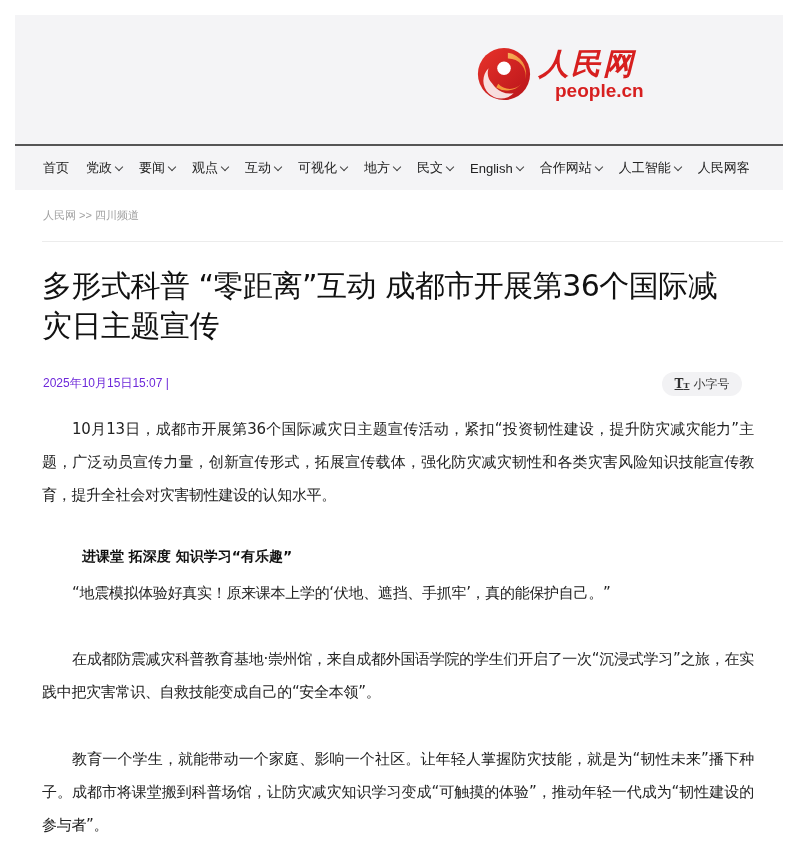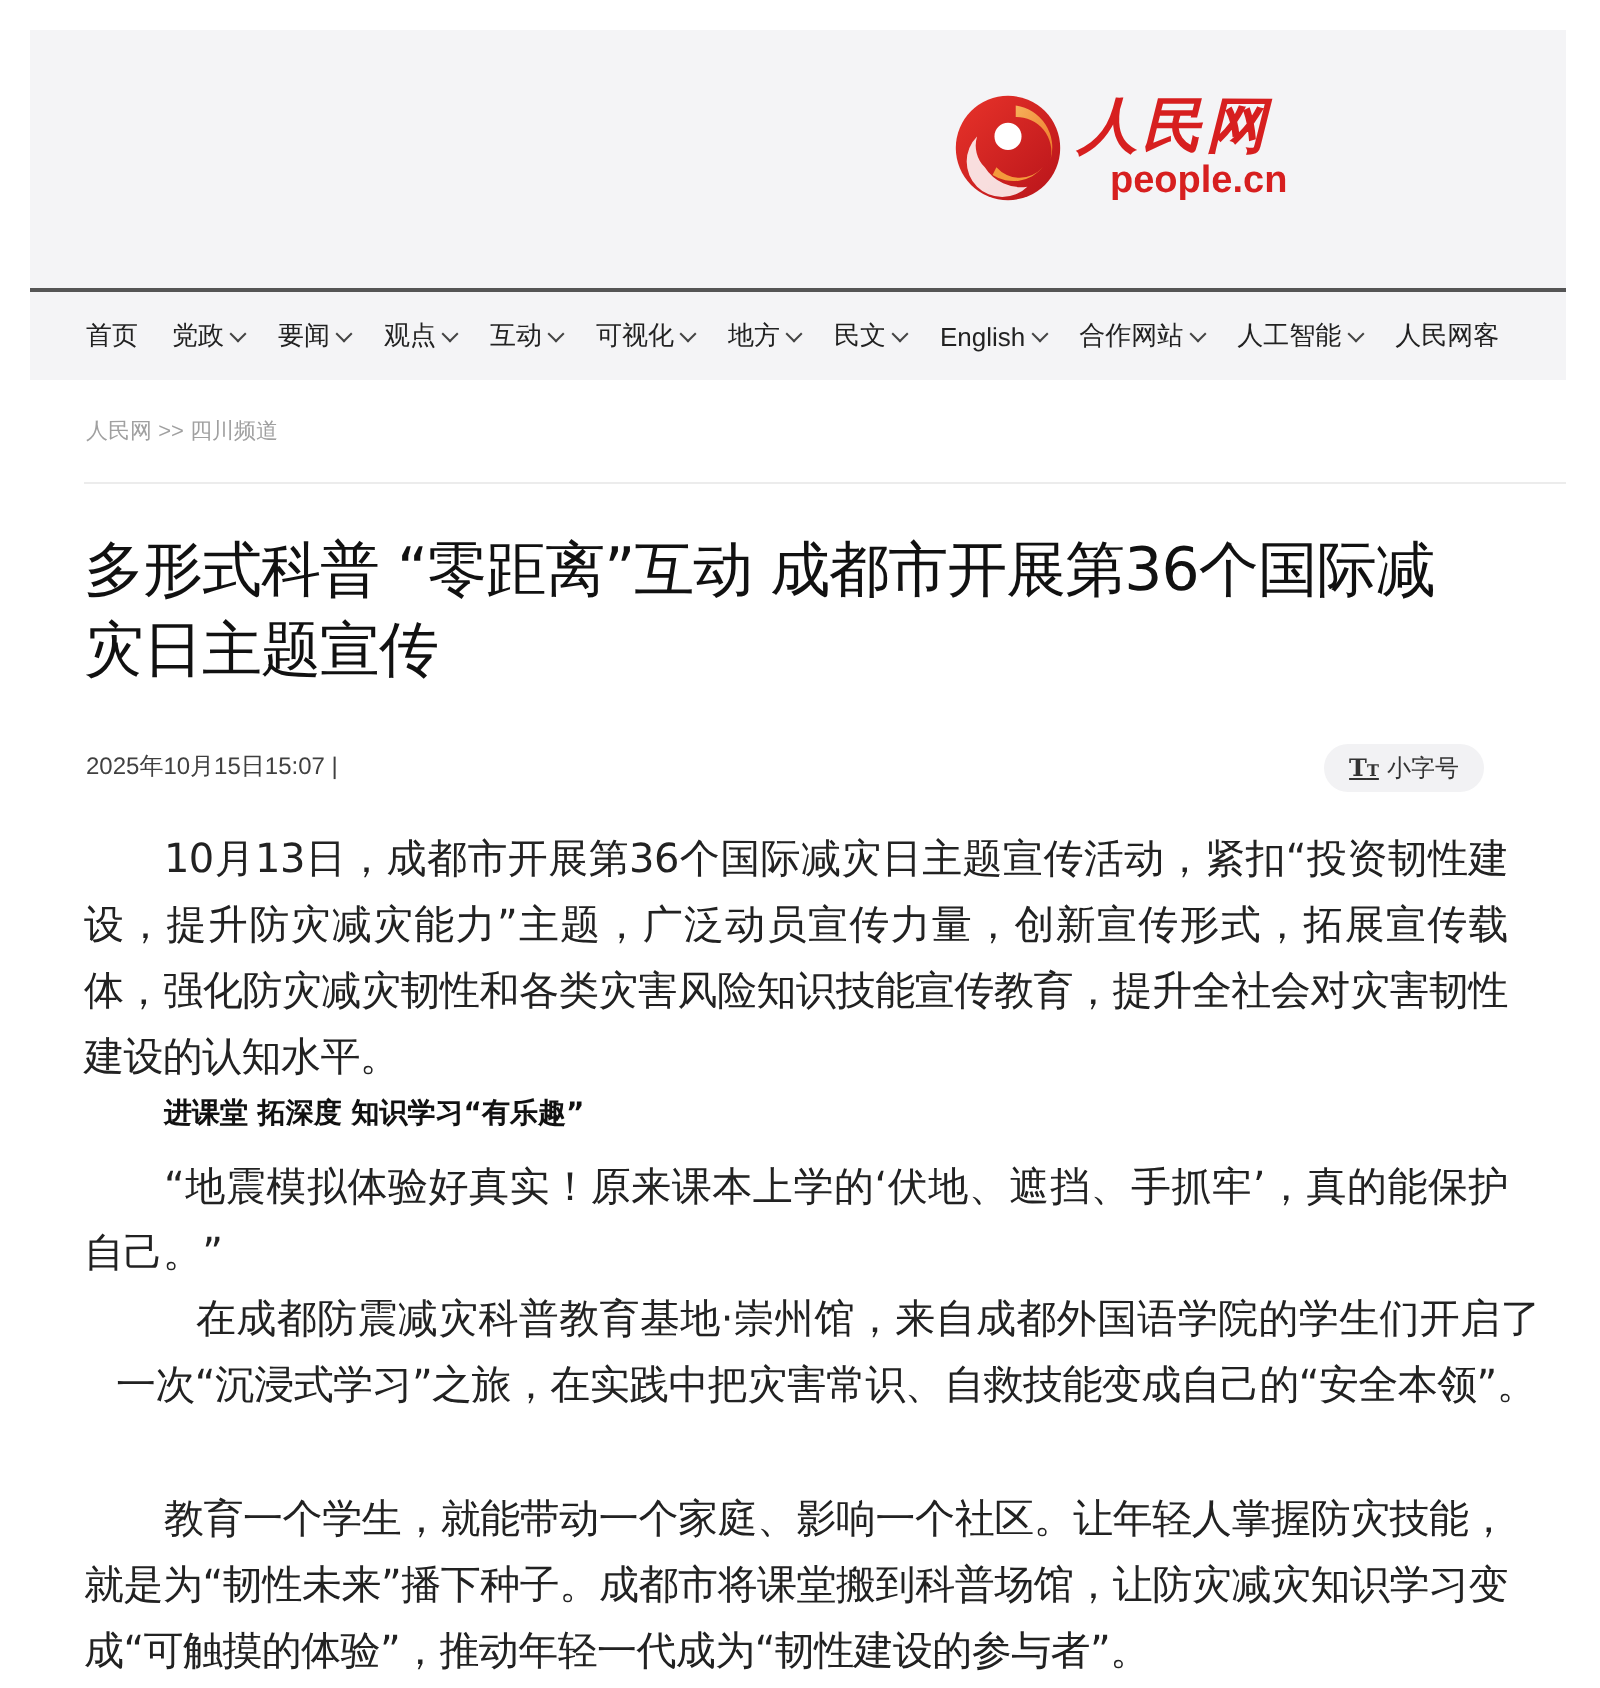--- a/index.html
+++ b/index.html
@@ -52,42 +52,42 @@
       position: absolute; left: 42px; top: 241px; width: 741px; height: 1px; background: #ececec;
     }
 
     .title {
       position: absolute; left: 42px; top: 266px; width: 700px;
       font-size: 30px; line-height: 40px; color: #111; font-weight: normal;
       font-family: "DejaVu Sans", "Liberation Sans", sans-serif; letter-spacing: -0.5px;
     }
 
     .meta {
-      position: absolute; left: 43px; top: 375px; font-size: 12px; color: #404040;
+      position: absolute; left: 43px; top: 375px; font-size: 12px; color: #6d28d9;
       font-family: "Liberation Sans", "DejaVu Sans", sans-serif;
     }
     .font-toggle {
       position: absolute; left: 662px; top: 372px; width: 80px; height: 24px; border-radius: 12px;
       background: #f2f2f4; display: flex; align-items: center; justify-content: center;
       font-size: 12px; color: #333; cursor: pointer;
     }
     .font-toggle .t-icon { font-family: "DejaVu Serif", serif; font-weight: bold; font-size: 12px; margin-right: 4px; text-decoration: underline; }
     .font-toggle .t-icon small { font-size: 8px; }
 
     .article { position: absolute; left: 42px; top: 413px; width: 712px; }
     .p {
-      font-size: 20px; line-height: 33px; color: #222; text-indent: 2em; text-align: justify;
+      font-size: 15px; line-height: 33px; color: #222; text-indent: 2em; text-align: justify;
       font-family: "DejaVu Sans", "Liberation Sans", sans-serif; letter-spacing: -0.3px;
     }
     .p1 { position: absolute; left: 0; top: 0; width: 712px; }
     .subhead {
       position: absolute; left: 40px; top: 135px; font-size: 14px; font-weight: bold; color: #111;
     }
     .p2 { position: absolute; left: 0; top: 164px; width: 712px; }
-    .p3 { position: absolute; left: 16px; top: 230px; width: 712px; }
+    .p3 { position: absolute; left: 0; top: 230px; width: 712px; }
     .p4 { position: absolute; left: 0; top: 330px; width: 712px; }
   </style>
 </head>
 <body>
 
 <div class="header">
   <div class="logo">
     <svg class="logo-mark" viewBox="0 0 60 60" width="58" height="58">
       <defs>
         <linearGradient id="g1" x1="0" y1="0" x2="1" y2="1">

